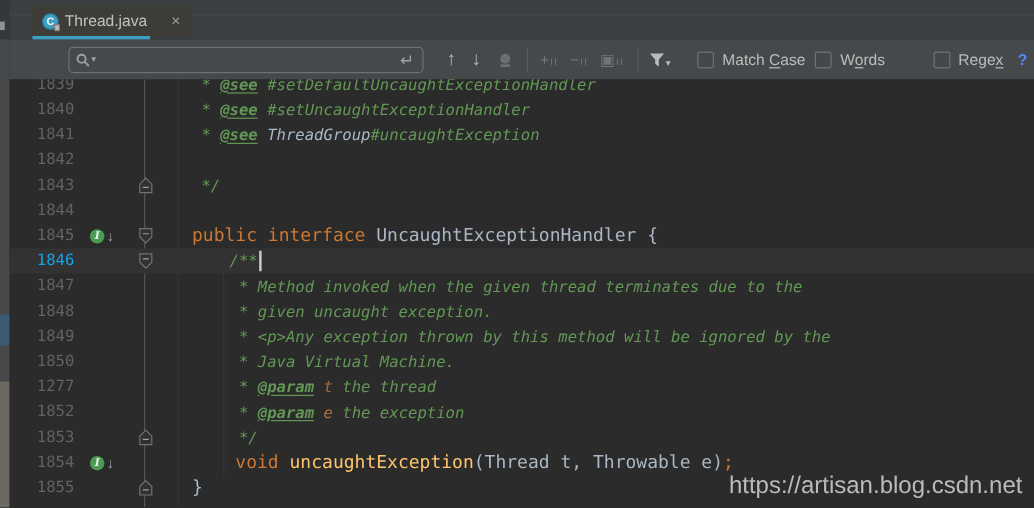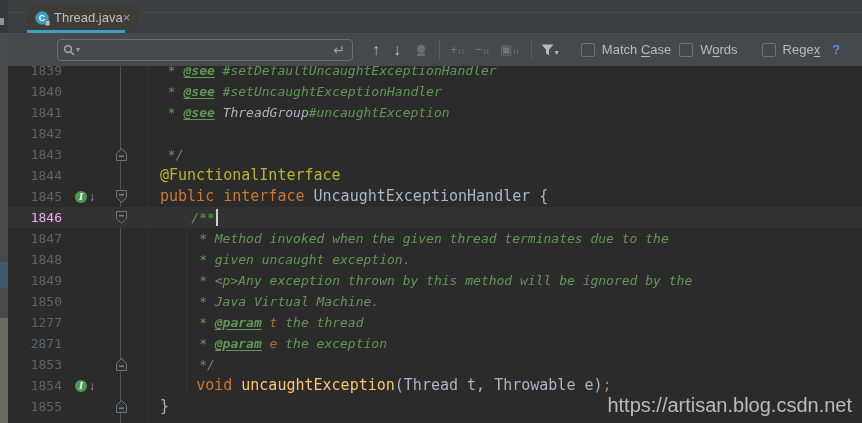--- a/index.html
+++ b/index.html
@@ -16,21 +16,21 @@
   .seg-olive  { top:318px; height:105px; background:#6B6960; }
   .edge-mark  { position:absolute; left:0; top:18px; width:4px; height:7px; background:#8F9294; }
 
   
   .tabbar { position:absolute; left:8px; top:0; width:854px; height:33px; background:#3C3F41; }
   .tabbar::after { content:""; position:absolute; left:0; right:0; top:12px; height:1px; background:rgba(255,255,255,0.05); }
   .tab { position:absolute; left:19px; top:5px; height:25px; background:#3E3C36; display:flex; align-items:center; padding:0 9px 0 8px; z-index:2; cursor:pointer; }
   .tab-underline { position:absolute; left:19px; top:30px; height:3px; width:98px; background:#3CA0C4; z-index:3; }
   .class-icon { position:relative; width:14px; height:14px; border-radius:50%; background:#3F9FC2; border:1px solid #2F7E9C; color:#F2F8FA; font:bold 9px/12px "Liberation Sans",sans-serif; text-align:center; margin-right:5px; }
   .class-icon .lock { position:absolute; right:-2px; bottom:-2px; width:5px; height:6px; background:#BDBDBD; border:1px solid #7a7a7a; border-radius:1px; }
-  .tab-label { color:#BFC1C3; font-size:13px; margin-right:0; }
+  .tab-label { color:#BFC1C3; font-size:13px; margin-right:20px; }
   .tab-close { color:#9DA0A2; font-size:13px; line-height:13px; cursor:pointer; }
 
   
   .toolbar { position:absolute; left:8px; top:33px; width:854px; height:33px; background:#46494B; display:flex; align-items:center; z-index:4; }
   .search-field { position:relative; margin-left:49px; width:296px; height:22px; border:1px solid #6E7173; border-radius:4px; background:#46494B; display:flex; align-items:center; }
   .mag-wrap { display:flex; align-items:center; margin-left:5px; }
   .mag { width:12px; height:12px; }
   .mag circle { fill:none; stroke:#9DA0A2; stroke-width:1.6; }
   .mag line { stroke:#9DA0A2; stroke-width:1.6; }
   .mag-caret { color:#9DA0A2; font-size:8px; margin-left:1px; }
@@ -55,21 +55,21 @@
 
   
   .editor { position:absolute; left:8px; top:66px; width:854px; height:357px; background:#2B2B2B; overflow:hidden; }
   .fold-line { position:absolute; left:112px; top:0; bottom:0; width:1px; background:#515456; }
   .gutter-sep { position:absolute; left:140px; top:0; bottom:0; width:1px; background:rgba(255,255,255,0.04); }
   .indent-guide { position:absolute; left:178px; top:141px; height:189px; width:1px; background:rgba(255,255,255,0.06); }
   .rows { position:relative; margin-top:-6px; }
   .row { height:21px; display:flex; align-items:center; position:relative; }
   .row.current { background:#323232; }
   .ln { width:54px; text-align:right; color:#606366; font:13px "DejaVu Sans Mono",monospace; flex:none; }
-  .row.current .ln { color:#f0abfc; }
+  .row.current .ln { color:#0ea5e9; }
   .gicon { width:46px; flex:none; display:flex; align-items:center; justify-content:center; }
   .impl-circle { width:12px; height:12px; border-radius:50%; background:#4B9B53; color:#EAF4EA; font:bold italic 9px/12px "DejaVu Serif",serif; text-align:center; }
   .impl-arrow { color:#9DA0A2; font-size:12px; line-height:12px; margin-left:2px; }
   .gfold { width:26px; flex:none; display:flex; align-items:center; justify-content:center; position:relative; z-index:1; }
   .code { margin-left:26px; white-space:pre; font:15px/21px "DejaVu Sans Mono",monospace; }
   .tok-def   { color:#A9B7C6; }
   .tok-kw    { color:#CC7832; }
   .tok-ann   { color:#BBB529; }
   .tok-mname { color:#FFC66D; }
   .tok-doc   { color:#629755; font-style:italic; font-size:13px; }
@@ -142,21 +142,21 @@
     <span class="filter-caret">▾</span>
   </button>
   <div class="cb-group">
     <span class="cb-box"></span>
     <span class="cb-label"><span>Match </span><span class="mn">C</span><span>ase</span></span>
   </div>
   <div class="cb-group" style="margin-left:8px">
     <span class="cb-box"></span>
     <span class="cb-label"><span>W</span><span class="mn">o</span><span>rds</span></span>
   </div>
-  <div class="cb-group" style="margin-left:24px">
+  <div class="cb-group" style="margin-left:40px">
     <span class="cb-box"></span>
     <span class="cb-label"><span>Rege</span><span class="mn">x</span><span></span></span>
   </div>
   <span class="help-q">?</span>
 </div>
 
 <div class="editor">
   <div class="fold-line"></div>
   <div class="gutter-sep"></div>
   <div class="indent-guide"></div>
@@ -192,21 +192,20 @@
             <path d="M1.5 13.5 h10 v-7 l-5 -5 l-5 5 z" fill="#2F3133" stroke="#707376"></path>
             <path d="M4 9.2 h5" stroke="#9DA0A2"></path>
           </svg>
         </div>
         <div class="code"><span class="tok-doc"> */</span></div>
       </div>
       <div class="row">
         <div class="ln">1844</div>
         <div class="gicon"></div>
         <div class="gfold"></div>
-        <div class="code"><span class="tok-ann">@FunctionalInterface</span></div>
       </div>
       <div class="row">
         <div class="ln">1845</div>
         <div class="gicon">
           <span class="impl-circle">I</span>
           <span class="impl-arrow">↓</span>
         </div>
         <div class="gfold">
           <svg width="13" height="15" viewBox="0 0 13 15">
             <path d="M1.5 1.5 h10 v7 l-5 5 l-5 -5 z" fill="#2F3133" stroke="#707376"></path>
@@ -250,21 +249,21 @@
         <div class="gfold"></div>
         <div class="code"><span class="tok-doc">     * Java Virtual Machine.</span></div>
       </div>
       <div class="row">
         <div class="ln">1277</div>
         <div class="gicon"></div>
         <div class="gfold"></div>
         <div class="code"><span class="tok-doc">     * </span><span class="tok-doctag">@param</span><span class="tok-doc"> </span><span class="tok-param">t</span><span class="tok-doc"> the thread</span></div>
       </div>
       <div class="row">
-        <div class="ln">2871</div>
+        <div class="ln">1852</div>
         <div class="gicon"></div>
         <div class="gfold"></div>
         <div class="code"><span class="tok-doc">     * </span><span class="tok-doctag">@param</span><span class="tok-doc"> </span><span class="tok-param">e</span><span class="tok-doc"> the exception</span></div>
       </div>
       <div class="row">
         <div class="ln">1853</div>
         <div class="gicon"></div>
         <div class="gfold">
           <svg width="13" height="15" viewBox="0 0 13 15">
             <path d="M1.5 13.5 h10 v-7 l-5 -5 l-5 5 z" fill="#2F3133" stroke="#707376"></path>

